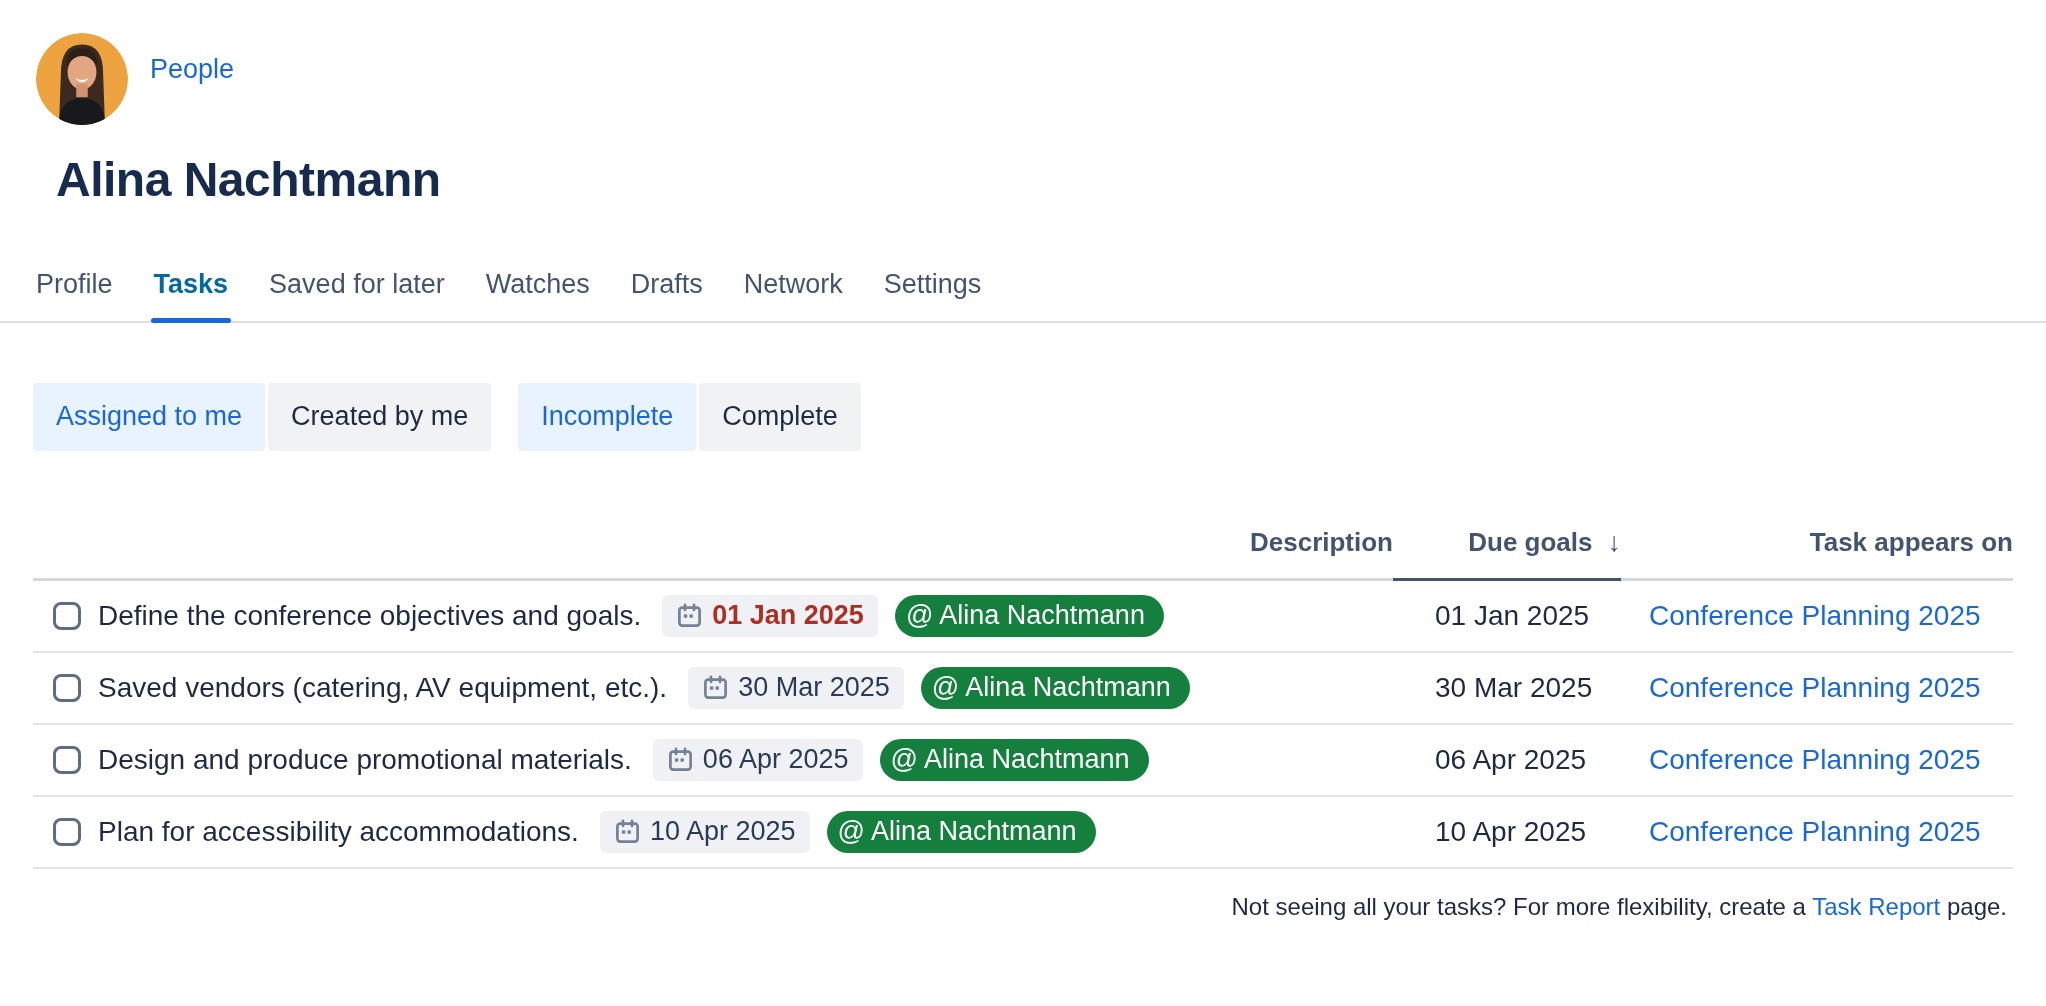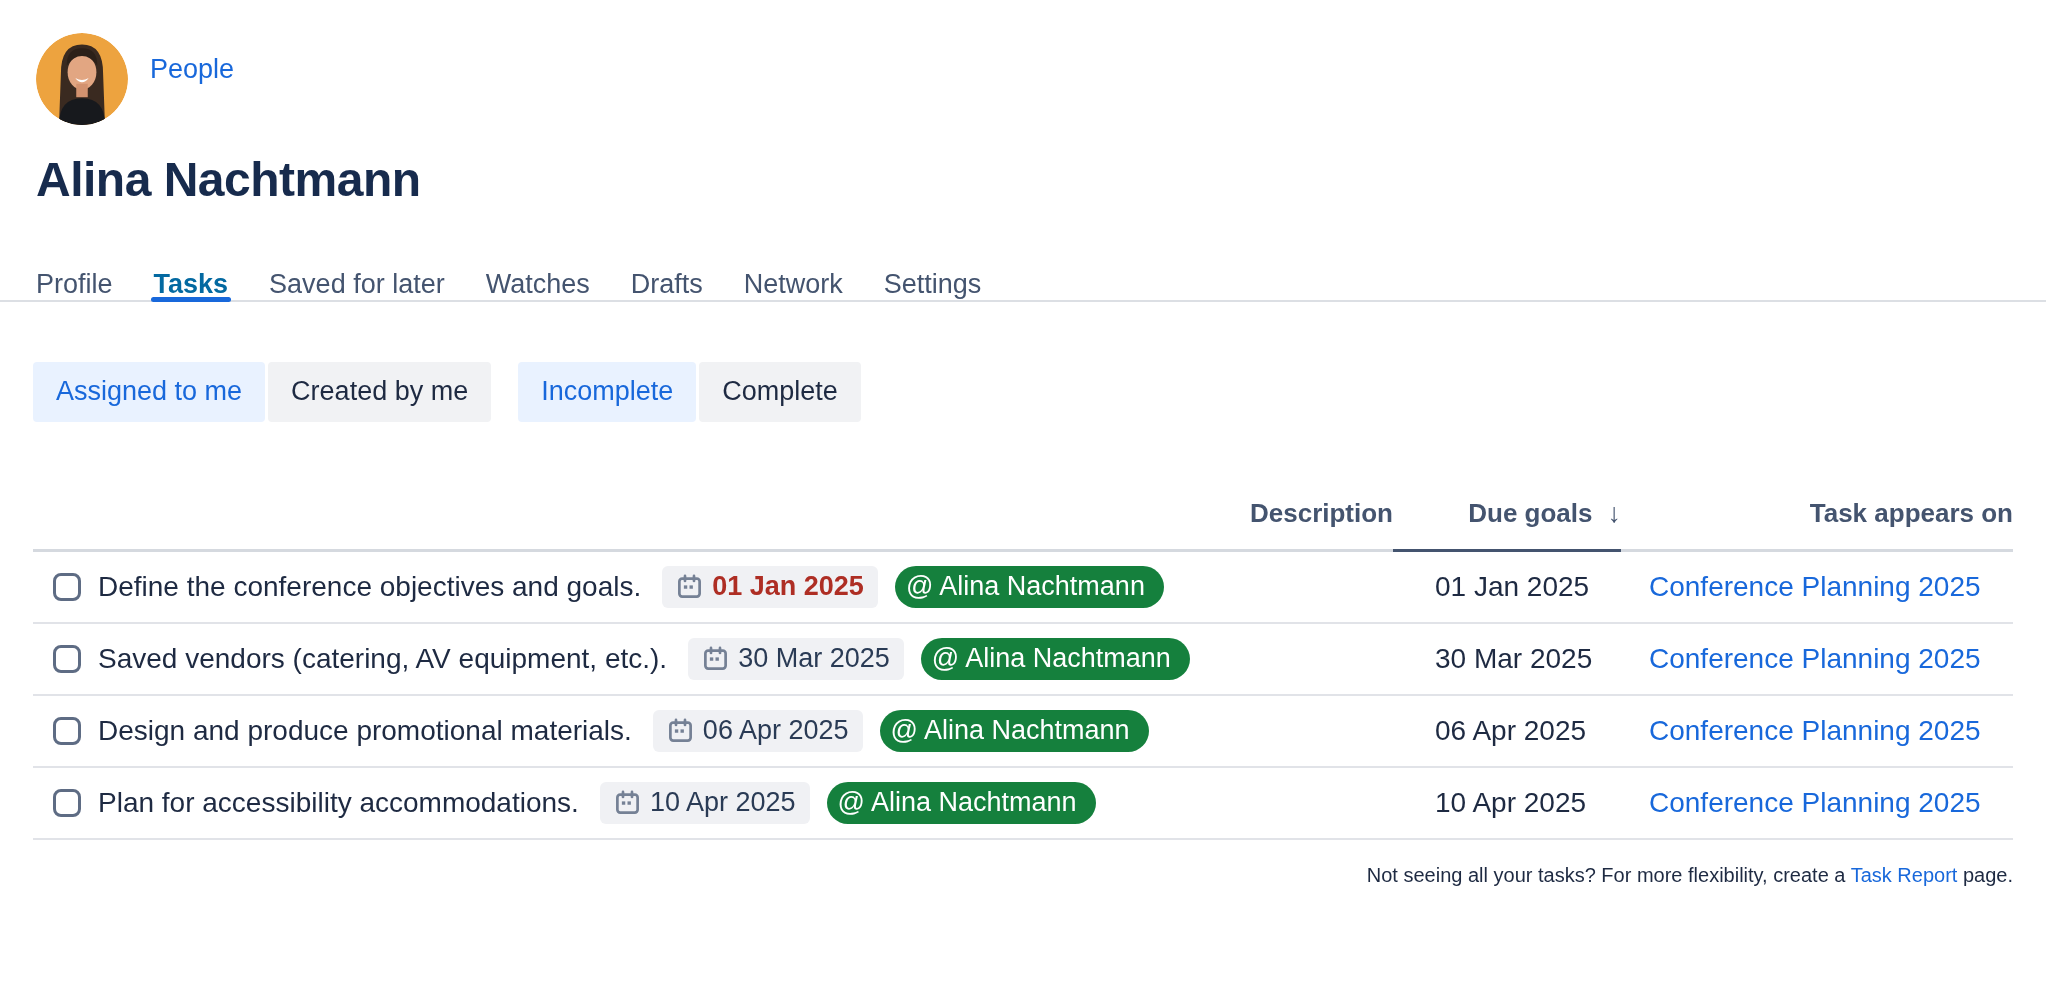--- a/index.html
+++ b/index.html
@@ -19,48 +19,48 @@
     margin: 33px 0 0 36px; gap: 22px;
   }
   .avatar {
     width: 92px; height: 92px; border-radius: 50%;
     overflow: hidden; flex: 0 0 auto;
   }
   .breadcrumb-link {
     margin-top: 21px; font-size: 27px; color: #1868DB;
   }
   .page-title {
-    margin: 29px 0 0 36px;
+    margin: 29px 0 0 56px;
     font-size: 48px; font-weight: 700; letter-spacing: -0.5px;
     color: #172B4D; line-height: 1.1;
   }
 
   
   .tabs {
     display: flex; gap: 41px;
     margin-top: 62px; padding-left: 36px;
     border-bottom: 2px solid #DCDFE4;
   }
   .tab {
     font-size: 27px; color: #44546F;
-    position: relative; white-space: nowrap;
+    padding-bottom: 21px; position: relative; white-space: nowrap;
   }
   .tab.active { color: #0369a1; font-weight: 700; }
   .tab.active::after {
     content: ""; position: absolute; left: -3px; right: -3px; bottom: -2px;
     height: 5px; background: #1868DB; border-radius: 3px;
   }
 
   
   .main { margin: 0 33px; }
 
   .filters { display: flex; gap: 27px; margin-top: 60px; }
   .filter-group { display: flex; gap: 3px; }
   .chip {
-    height: 60px; padding: 0 23px;
+    height: 68px; padding: 0 23px;
     font-size: 27px; font-family: inherit;
     border: none; border-radius: 4px;
     background: #F1F2F4; color: #1E2A42;
     display: inline-flex; align-items: center; cursor: pointer;
   }
   .chip.selected { background: #E9F2FF; color: #1868DB; }
 
   
   table.tasks {
     width: 100%; border-collapse: collapse; margin-top: 60px;
@@ -104,22 +104,22 @@
 
   .mention {
     display: inline-flex; align-items: center;
     height: 42px; padding: 0 19px 0 11px;
     background: #15803d; color: #ffffff;
     border-radius: 22px; font-size: 27px; white-space: nowrap;
   }
 
   
   .footer-note {
-    margin: 24px 0 0 0; text-align: right;
-    font-size: 20px; color: #1E2A42;
+    margin: 24px 6px 0 0; text-align: right;
+    font-size: 24px; color: #1E2A42;
   }
   .footer-note a { color: #1868DB; }
 </style>
 </head>
 <body>
 
 <div class="page">
 
   <header>
     <div class="id-row">

